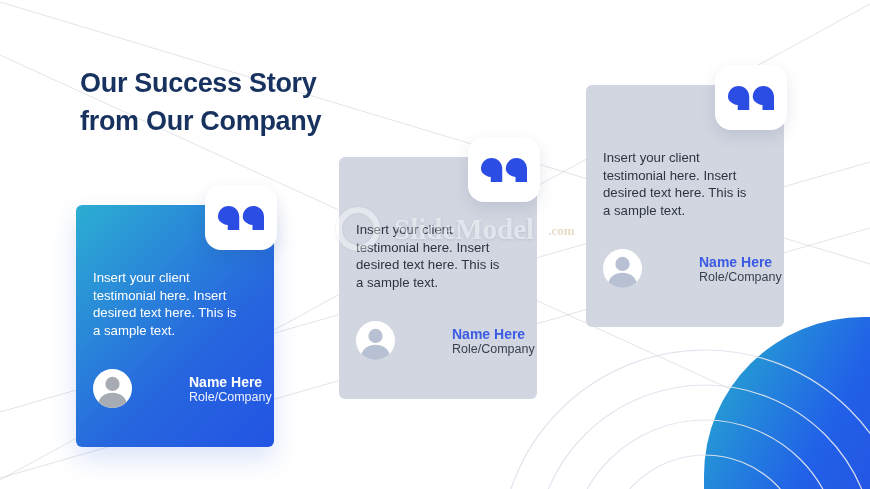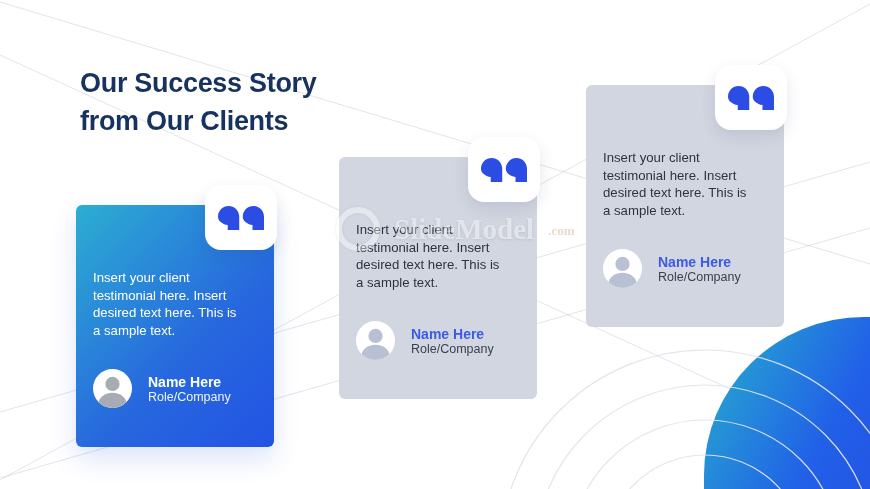--- a/index.html
+++ b/index.html
@@ -30,21 +30,21 @@
   .card2{left:339px;top:157px;background:#d2d6e0;color:#2d3440;}
   .card3{left:586px;top:85px;background:#d2d6e0;color:#2d3440;}
   .badge{
     position:absolute;top:-20px;right:-3px;width:72px;height:65px;background:#ffffff;
     border-radius:16px;box-shadow:0 6px 16px rgba(40,60,110,0.12);
     display:flex;align-items:center;justify-content:center;
   }
   .testimonial{
     margin:64px 14px 0 17px;font-size:13.2px;line-height:17.6px;white-space:pre-line;
   }
-  .person{position:absolute;left:17px;top:164px;display:flex;align-items:center;}
+  .person{position:absolute;left:17px;top:164px;display:flex;align-items:center;gap:41px;}
   .avatar{
     width:39px;height:39px;border-radius:50%;background:#ffffff;overflow:hidden;
     display:flex;align-items:center;justify-content:center;flex:0 0 auto;
   }
   .card1 .avatar-icon{fill:#a7acb4;}
   .card2 .avatar-icon,.card3 .avatar-icon{fill:#b8c1d3;}
   .pinfo{margin-left:16px;}
   .person-name{font-size:14px;font-weight:700;}
   .card1 .person-name{color:#ffffff;}
   .card2 .person-name,.card3 .person-name{color:#3b5be4;}
@@ -92,21 +92,21 @@
     <g fill="none" stroke="rgba(223,228,237,0.95)" stroke-width="1.2">
       <circle cx="705" cy="555" r="100"></circle>
       <circle cx="705" cy="555" r="135"></circle>
       <circle cx="705" cy="555" r="170"></circle>
       <circle cx="705" cy="555" r="205"></circle>
     </g>
   </svg>
 
   <div class="title">
     <div>Our Success Story</div>
-    <div>from Our Clients</div>
+    <div>from Our Company</div>
   </div>
 
   <div class="card card1">
     <div class="badge">
       <svg class="quote-glyphs" width="46" height="26" viewBox="0 0 52 27">
         <g fill="#2b4de4">
           <path d="M0,12 C0,5.4 5.4,0 12,0 C18.6,0 24,5.4 24,12 L24,27 L11,27 L11,21.5 C4.6,20.3 0,16.6 0,12 Z"></path>
           <path d="M28,12 C28,5.4 33.4,0 40,0 C46.6,0 52,5.4 52,12 L52,27 L39,27 L39,21.5 C32.6,20.3 28,16.6 28,12 Z"></path>
         </g>
       </svg>

